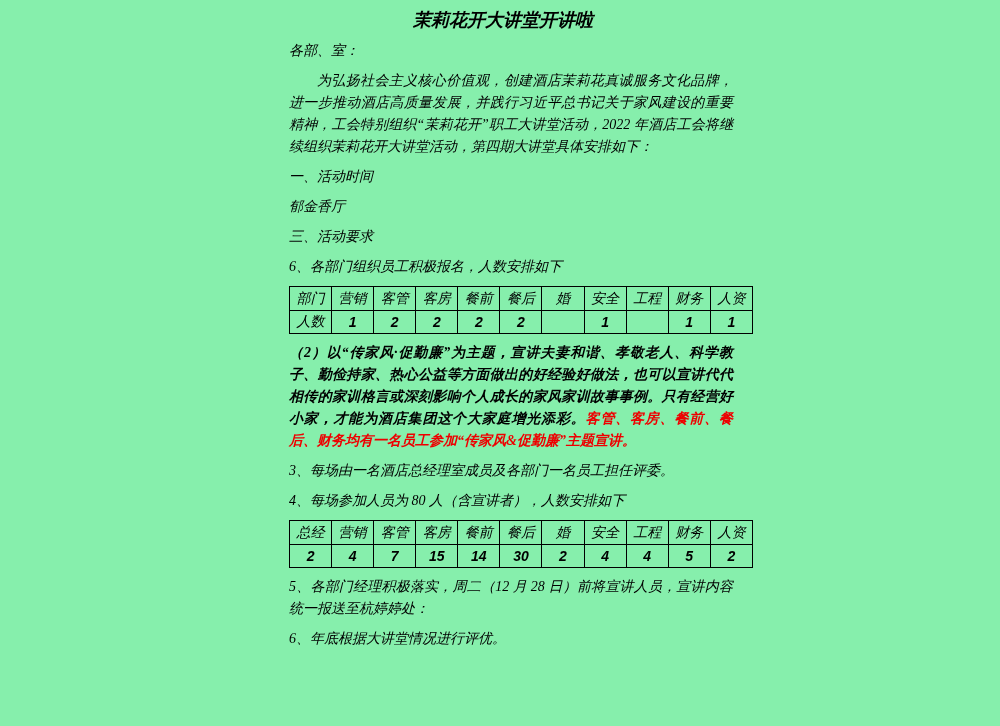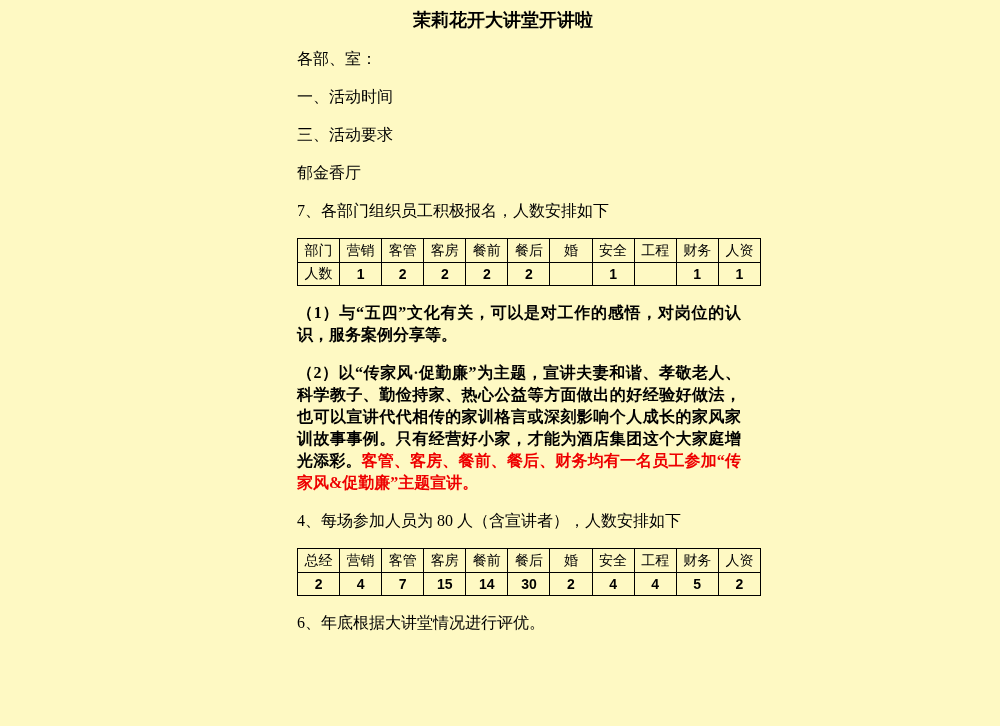--- a/index.html
+++ b/index.html
@@ -1,33 +1,33 @@
 <!DOCTYPE html>
 <html style="--accent-red: #ee0000;"><head>
 <meta charset="utf-8">
 <style>
   html,body{margin:0;padding:0;}
   body{
     width:1000px;height:726px;background:#ffffff;color:#000;
     font-family:"Liberation Serif","DejaVu Serif",serif;
     position:relative;overflow:hidden;
   }
-  .page{position:absolute;inset:0;background:#fef9c3;}
+  .page{position:absolute;inset:0;background:#86efac;font-style:italic;}
   .doc{position:absolute;left:281px;top:8px;width:464px;}
-  .doc p{margin:16px;width:444px;font-size:16px;line-height:22px;text-align:justify;}
+  .doc p{margin:8px;width:444px;font-size:14px;line-height:22px;text-align:justify;}
   h1.title{
     margin:0 0 6px 0;width:444px;font-size:18px;line-height:24px;
     text-align:center;font-weight:bold;
   }
   .indent{text-indent:2em;}
   .bold{font-weight:bold;}
   .red{color:var(--accent-red,#ee0000);}
   table.grid{
     border-collapse:collapse;table-layout:fixed;width:464px;
-    margin:3px 0 4px 16px;
+    margin:3px 0 4px 8px;
   }
   table.grid td{
     border:1px solid #000;text-align:center;vertical-align:middle;
     font-size:14px;height:22px;line-height:22px;padding:0;
     overflow:hidden;white-space:nowrap;
   }
   table.grid tr:first-child td{height:23px;}
   td.num{
     font-family:"Liberation Sans","DejaVu Sans",sans-serif;
     font-weight:bold;font-size:13px;
@@ -36,28 +36,29 @@
 </head>
 <body style="background: rgb(255, 255, 255); color: rgb(0, 0, 0);">
 
 <div class="page">
   <div class="doc">
 
     <h1 class="title">茉莉花开大讲堂开讲啦</h1>
 
     <p>各部、室：</p>
 
+    <p class="indent">为弘扬社会主义核心价值观，创建酒店茉莉花真诚服务文化品牌，进一步推动酒店高质量发展，并践行习近平总书记关于家风建设的重要精神，工会特别组织“茉莉花开”职工大讲堂活动，2022 年酒店工会将继续组织茉莉花开大讲堂活动，第四期大讲堂具体安排如下：</p>
 
     <p>一、活动时间</p>
 
+    <p>郁金香厅</p>
+
     <p>三、活动要求</p>
 
-    <p>郁金香厅</p>
-
-    <p>7、各部门组织员工积极报名，人数安排如下</p>
+    <p>6、各部门组织员工积极报名，人数安排如下</p>
 
     <table class="grid">
         <tbody>
           <tr>
             <td>部门</td>
             <td>营销</td>
             <td>客管</td>
             <td>客房</td>
             <td>餐前</td>
             <td>餐后</td>
@@ -77,24 +78,24 @@
             <td></td>
             <td class="num">1</td>
             <td></td>
             <td class="num">1</td>
             <td class="num">1</td>
           </tr>
         </tbody>
       </table>
 
 
-    <p class="bold">（1）与“五四”文化有关，可以是对工作的感悟，对岗位的认识，服务案例分享等。</p>
 
     <p class="bold"><span>（2）以“传家风·促勤廉”为主题，宣讲夫妻和谐、孝敬老人、科学教子、勤俭持家、热心公益等方面做出的好经验好做法，也可以宣讲代代相传的家训格言或深刻影响个人成长的家风家训故事事例。只有经营好小家，才能为酒店集团这个大家庭增光添彩。</span><span class="red">客管、客房、餐前、餐后、财务均有一名员工参加“传家风&amp;促勤廉”主题宣讲。</span></p>
 
+    <p>3、每场由一名酒店总经理室成员及各部门一名员工担任评委。</p>
     <p>4、每场参加人员为 80 人（含宣讲者），人数安排如下</p>
 
     <table class="grid">
         <tbody>
           <tr>
             <td>总经</td>
             <td>营销</td>
             <td>客管</td>
             <td>客房</td>
             <td>餐前</td>
@@ -114,16 +115,17 @@
             <td class="num">30</td>
             <td class="num">2</td>
             <td class="num">4</td>
             <td class="num">4</td>
             <td class="num">5</td>
             <td class="num">2</td>
           </tr>
         </tbody>
       </table>
 
+    <p>5、各部门经理积极落实，周二（12 月 28 日）前将宣讲人员，宣讲内容统一报送至杭婷婷处：</p>
     <p>6、年底根据大讲堂情况进行评优。</p>
 
   </div>
 </div>
 
 </body></html>

